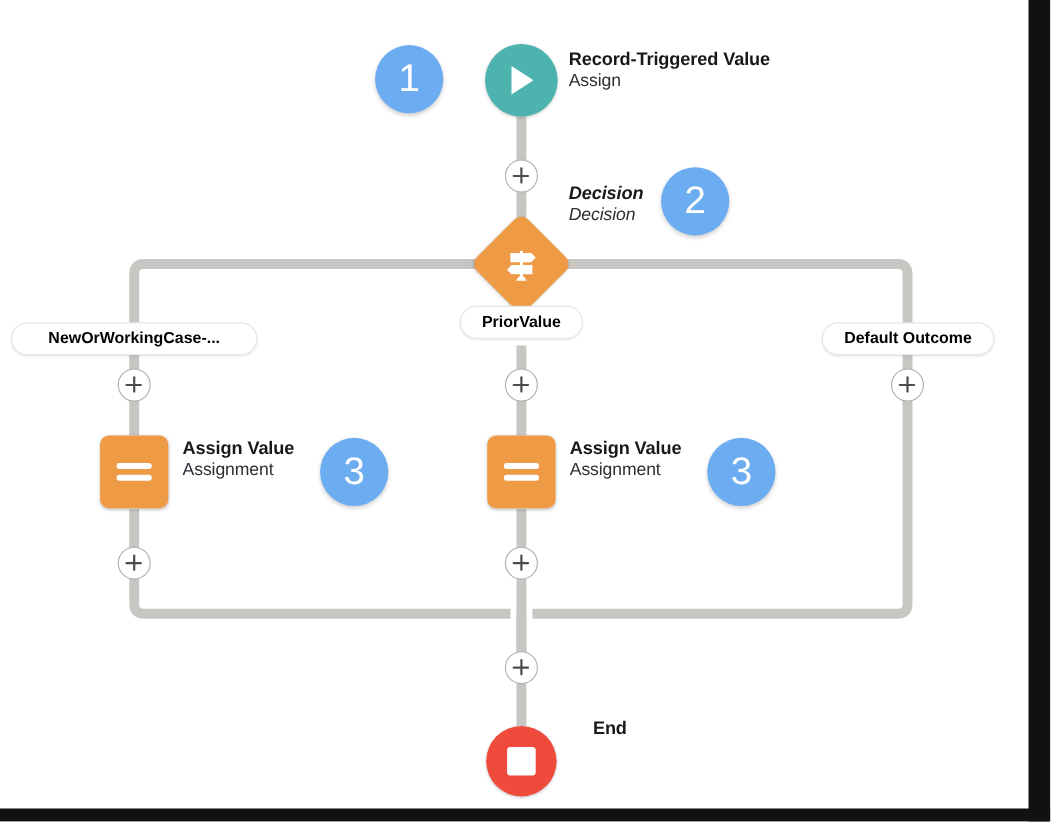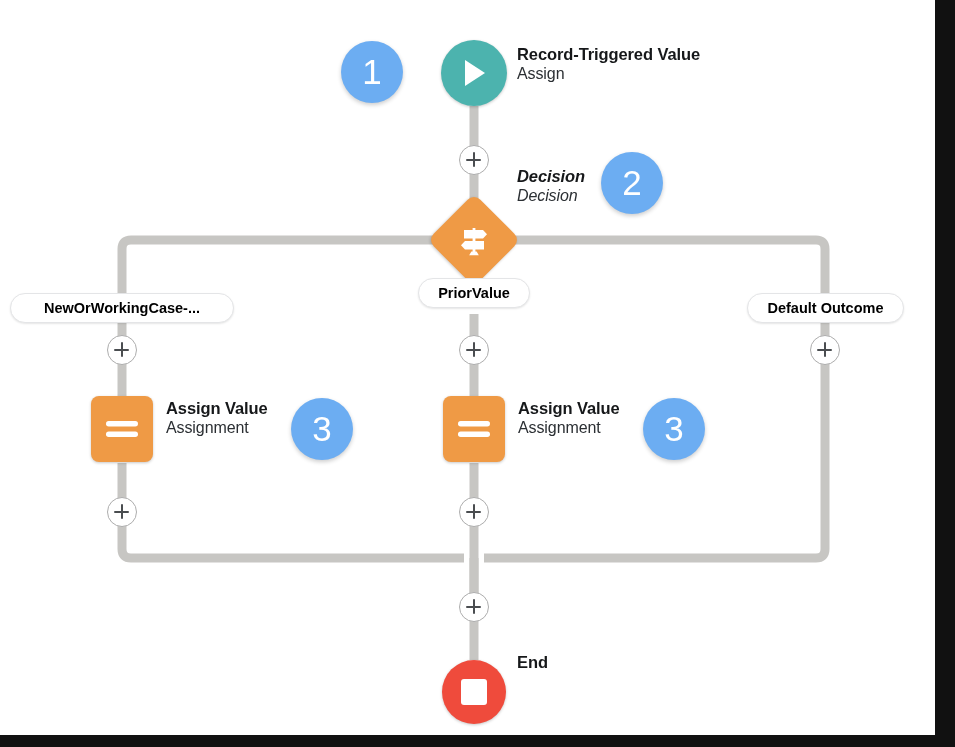--- a/index.html
+++ b/index.html
@@ -333,21 +333,21 @@
     <div class="plus-btn" style="left:107px; top:497px;"></div>
     <div class="plus-btn" style="left:459px; top:497px;"></div>
 
     <div class="plus-btn" style="left:459px; top:592px;"></div>
 
     <div class="node" style="left:442px; top:660px;">
       <div class="end-circle">
         <div class="end-square"></div>
       </div>
     </div>
-    <div class="node-label single" style="left:517px; top:652px;">
+    <div class="node-label single" style="left:539px; top:652px;">
       <div class="nl-title">End</div>
     </div>
 
   </div>
 
   <div class="edge-right"></div>
   <div class="edge-bottom"></div>
 
 </div>
 

